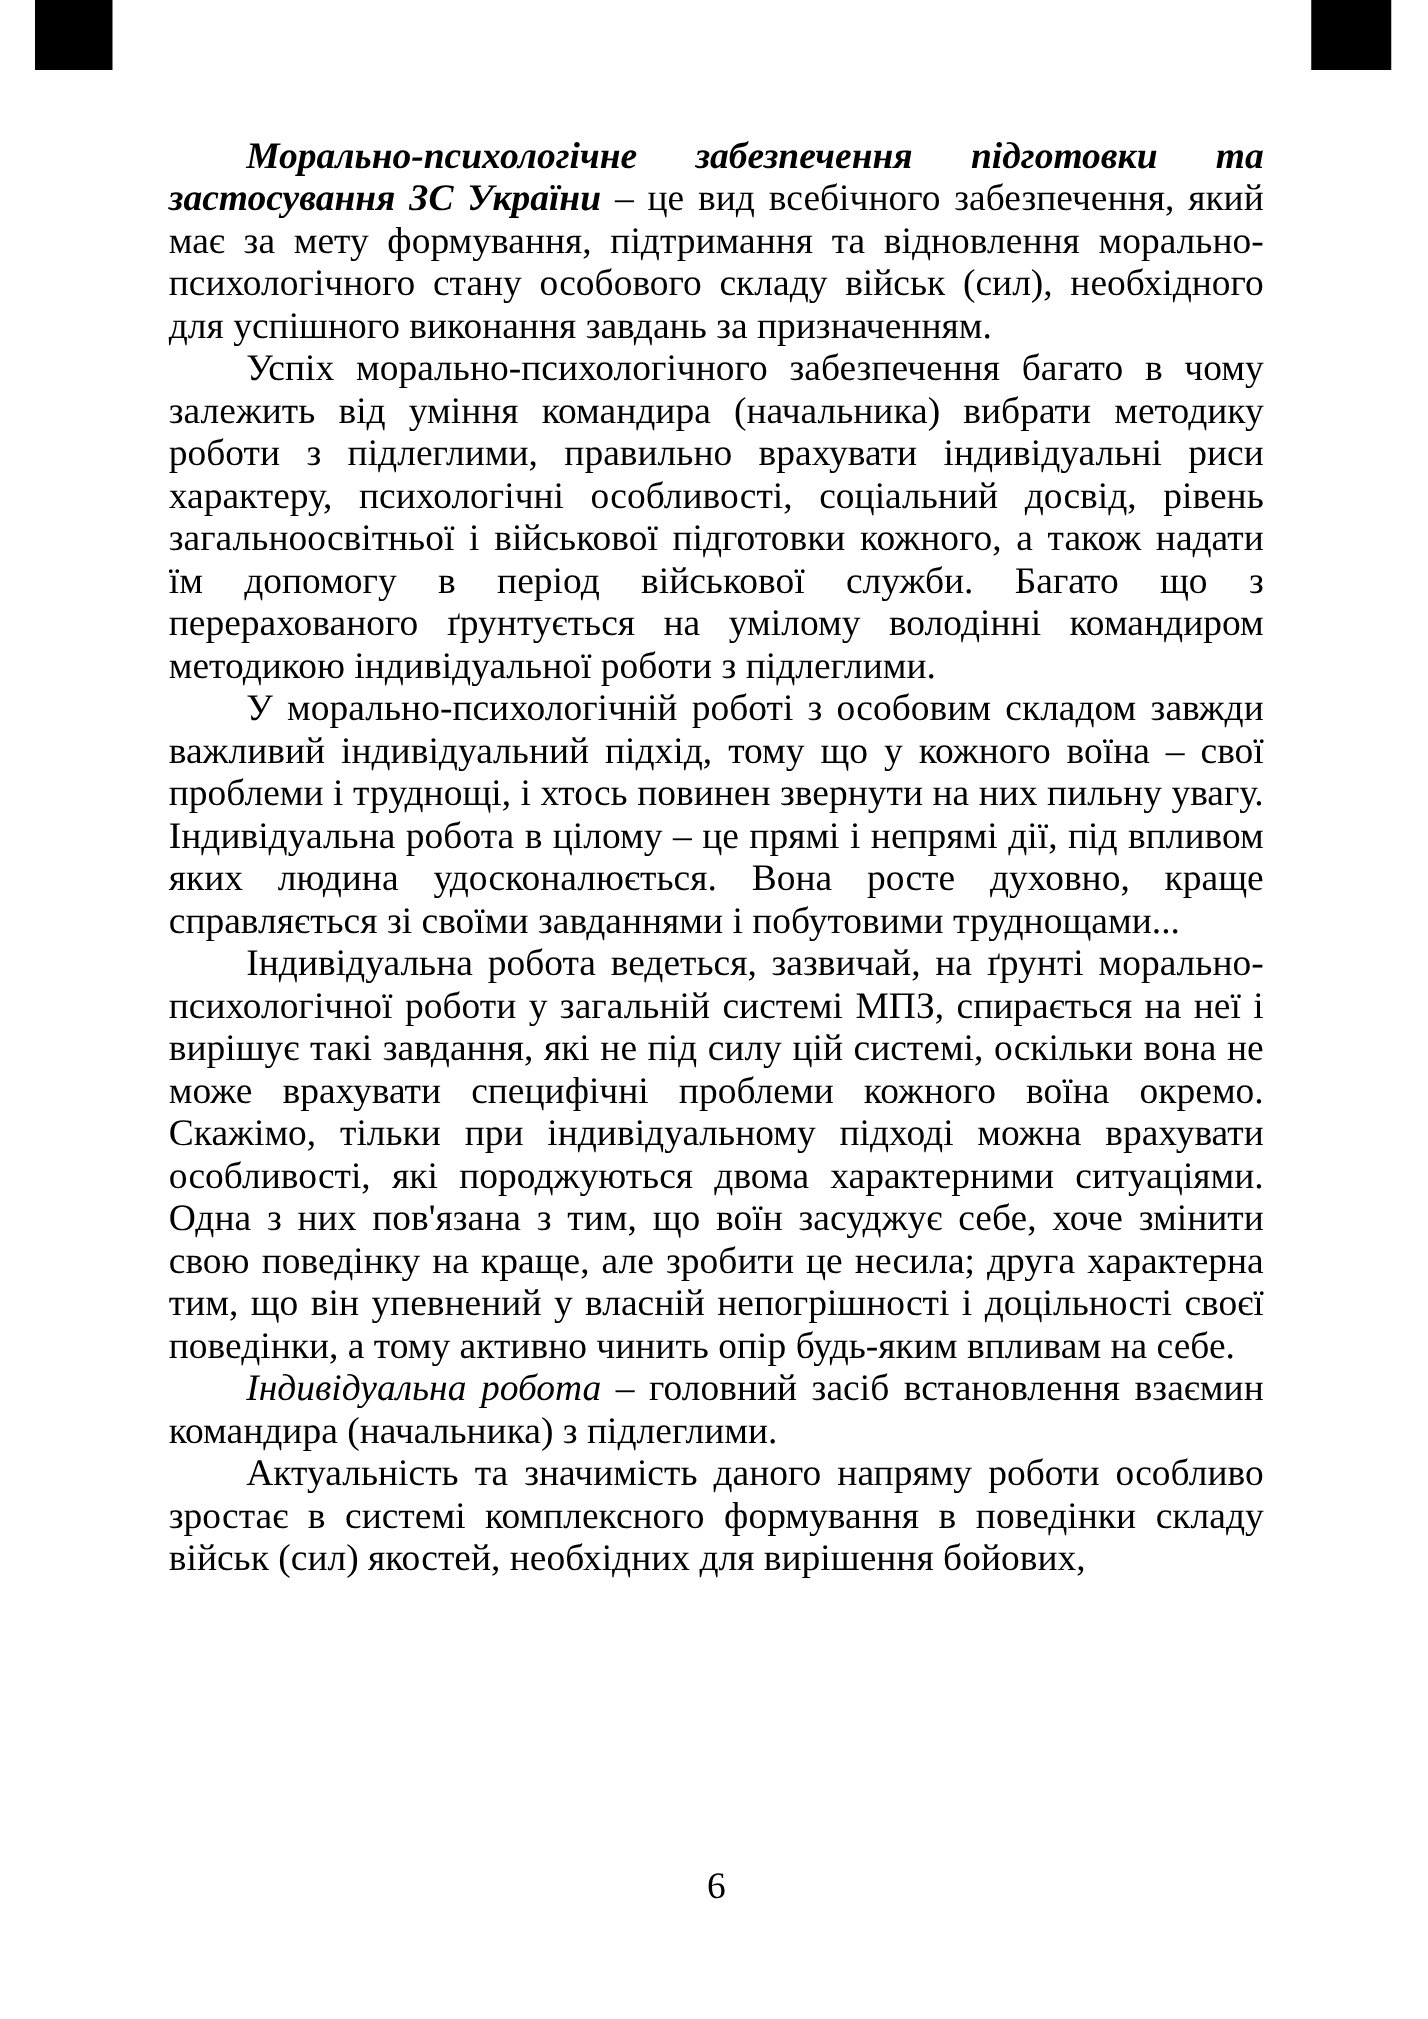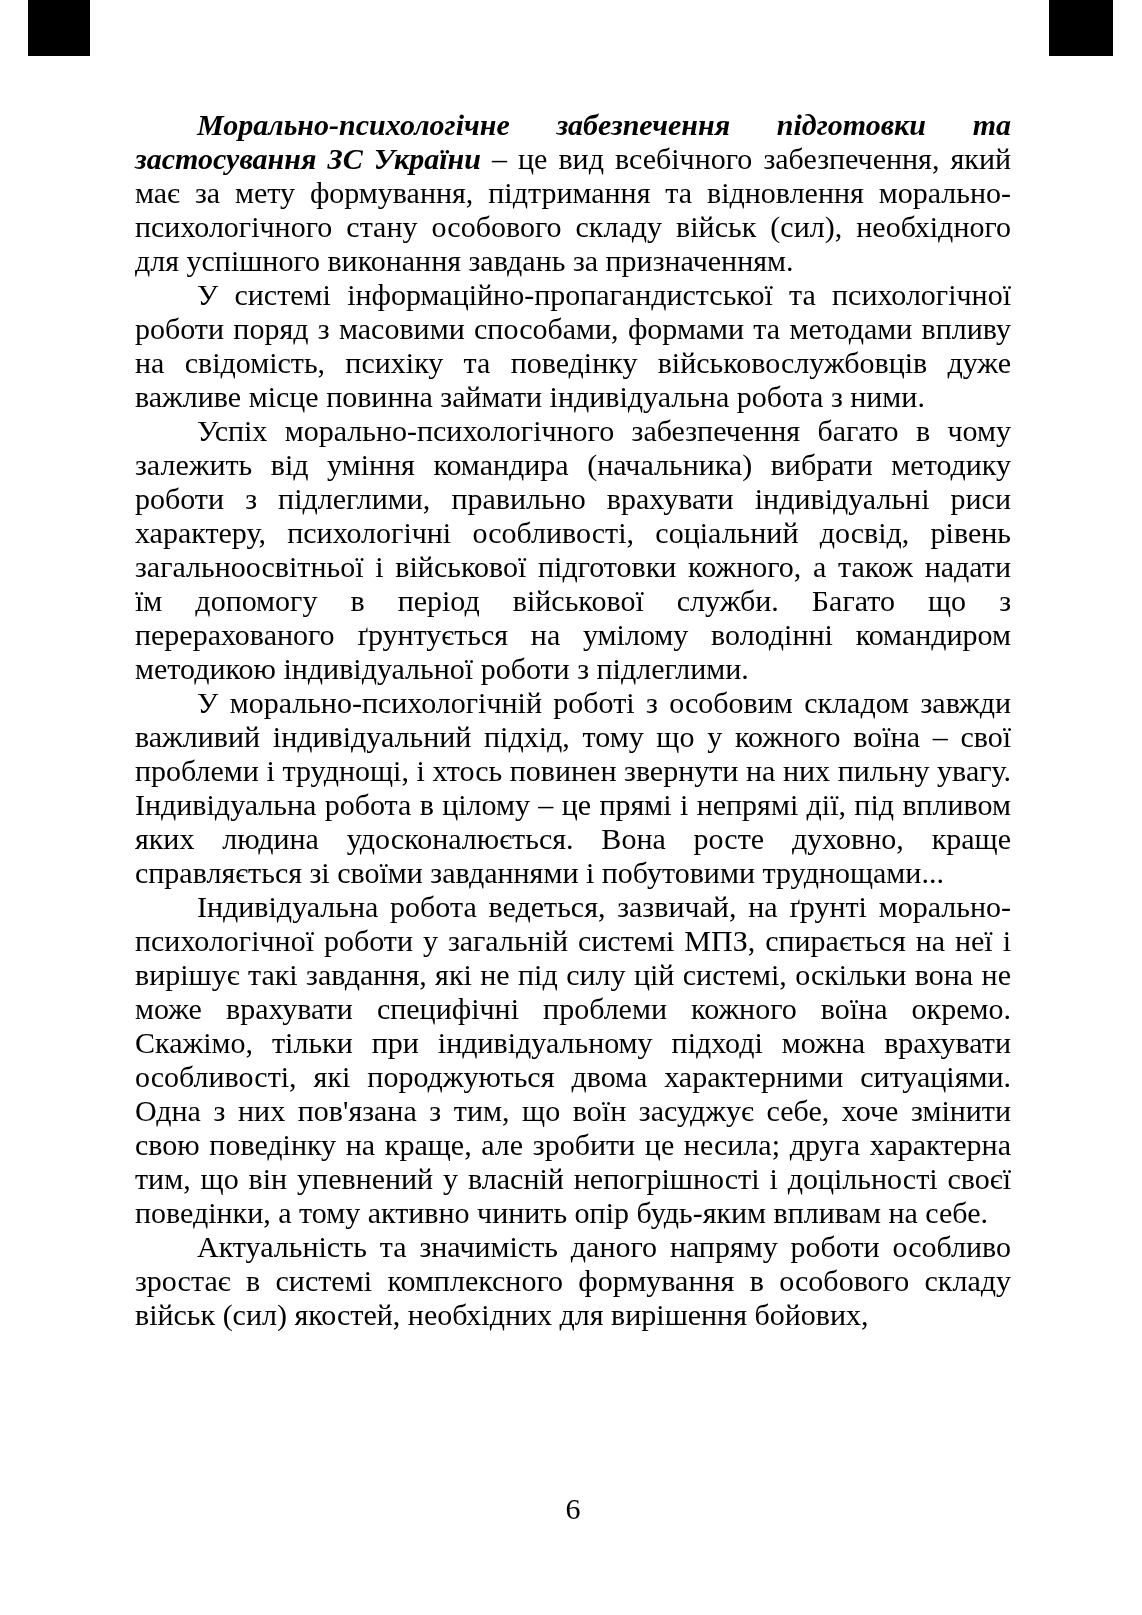--- a/index.html
+++ b/index.html
@@ -65,28 +65,28 @@
 
 <div class="page">
 
   <div class="scan-mark left"></div>
   <div class="scan-mark right"></div>
 
   <div class="text-block">
 
     <p><span class="lead-bi">Морально-психологічне забезпечення підготовки та застосування ЗС України</span><span> – це вид всебічного забезпечення, який має за мету формування, підтримання та відновлення морально-психологічного стану особового складу військ (сил), необхідного для успішного виконання завдань за призначенням.</span></p>
 
-    <p><span>У системі інформаційно-пропагандистської та психологічної роботи поряд з масовими способами, формами та методами впливу на свідомість, психіку та поведінку військовослужбовців дуже важливе місце повинна займати індивідуальна робота з ними.</span></p>
 
     <p><span>Успіх морально-психологічного забезпечення багато в чому залежить від уміння командира (начальника) вибрати методику роботи з підлеглими, правильно врахувати індивідуальні риси характеру, психологічні особливості, соціальний досвід, рівень загальноосвітньої і військової підготовки кожного, а також надати їм допомогу в період військової служби. Багато що з перерахованого ґрунтується на умілому володінні командиром методикою індивідуальної роботи з підлеглими.</span></p>
 
     <p><span>У морально-психологічній роботі з особовим складом завжди важливий індивідуальний підхід, тому що у кожного воїна – свої проблеми і труднощі, і хтось повинен звернути на них пильну увагу. Індивідуальна робота в цілому – це прямі і непрямі дії, під впливом яких людина удосконалюється. Вона росте духовно, краще справляється зі своїми завданнями і побутовими труднощами...</span></p>
 
     <p><span>Індивідуальна робота ведеться, зазвичай, на ґрунті морально-психологічної роботи у загальній системі МПЗ, спирається на неї і вирішує такі завдання, які не під силу цій системі, оскільки вона не може врахувати специфічні проблеми кожного воїна окремо. Скажімо, тільки при індивідуальному підході можна врахувати особливості, які породжуються двома характерними ситуаціями. Одна з них пов'язана з тим, що воїн засуджує себе, хоче змінити свою поведінку на краще, але зробити це несила; друга характерна тим, що він упевнений у власній непогрішності і доцільності своєї поведінки, а тому активно чинить опір будь-яким впливам на себе.</span></p>
 
+    <p><span class="lead-i">Індивідуальна робота</span><span> – головний засіб встановлення взаємин командира (начальника) з підлеглими.</span></p>
 
-    <p><span>Актуальність та значимість даного напряму роботи особливо зростає в системі комплексного формування в особового складу військ (сил) якостей, необхідних для вирішення бойових,</span></p>
+    <p><span>Актуальність та значимість даного напряму роботи особливо зростає в системі комплексного формування в поведінки складу військ (сил) якостей, необхідних для вирішення бойових,</span></p>
 
   </div>
 
   <div class="page-number">6</div>
 
 </div>
 
 </body></html>

